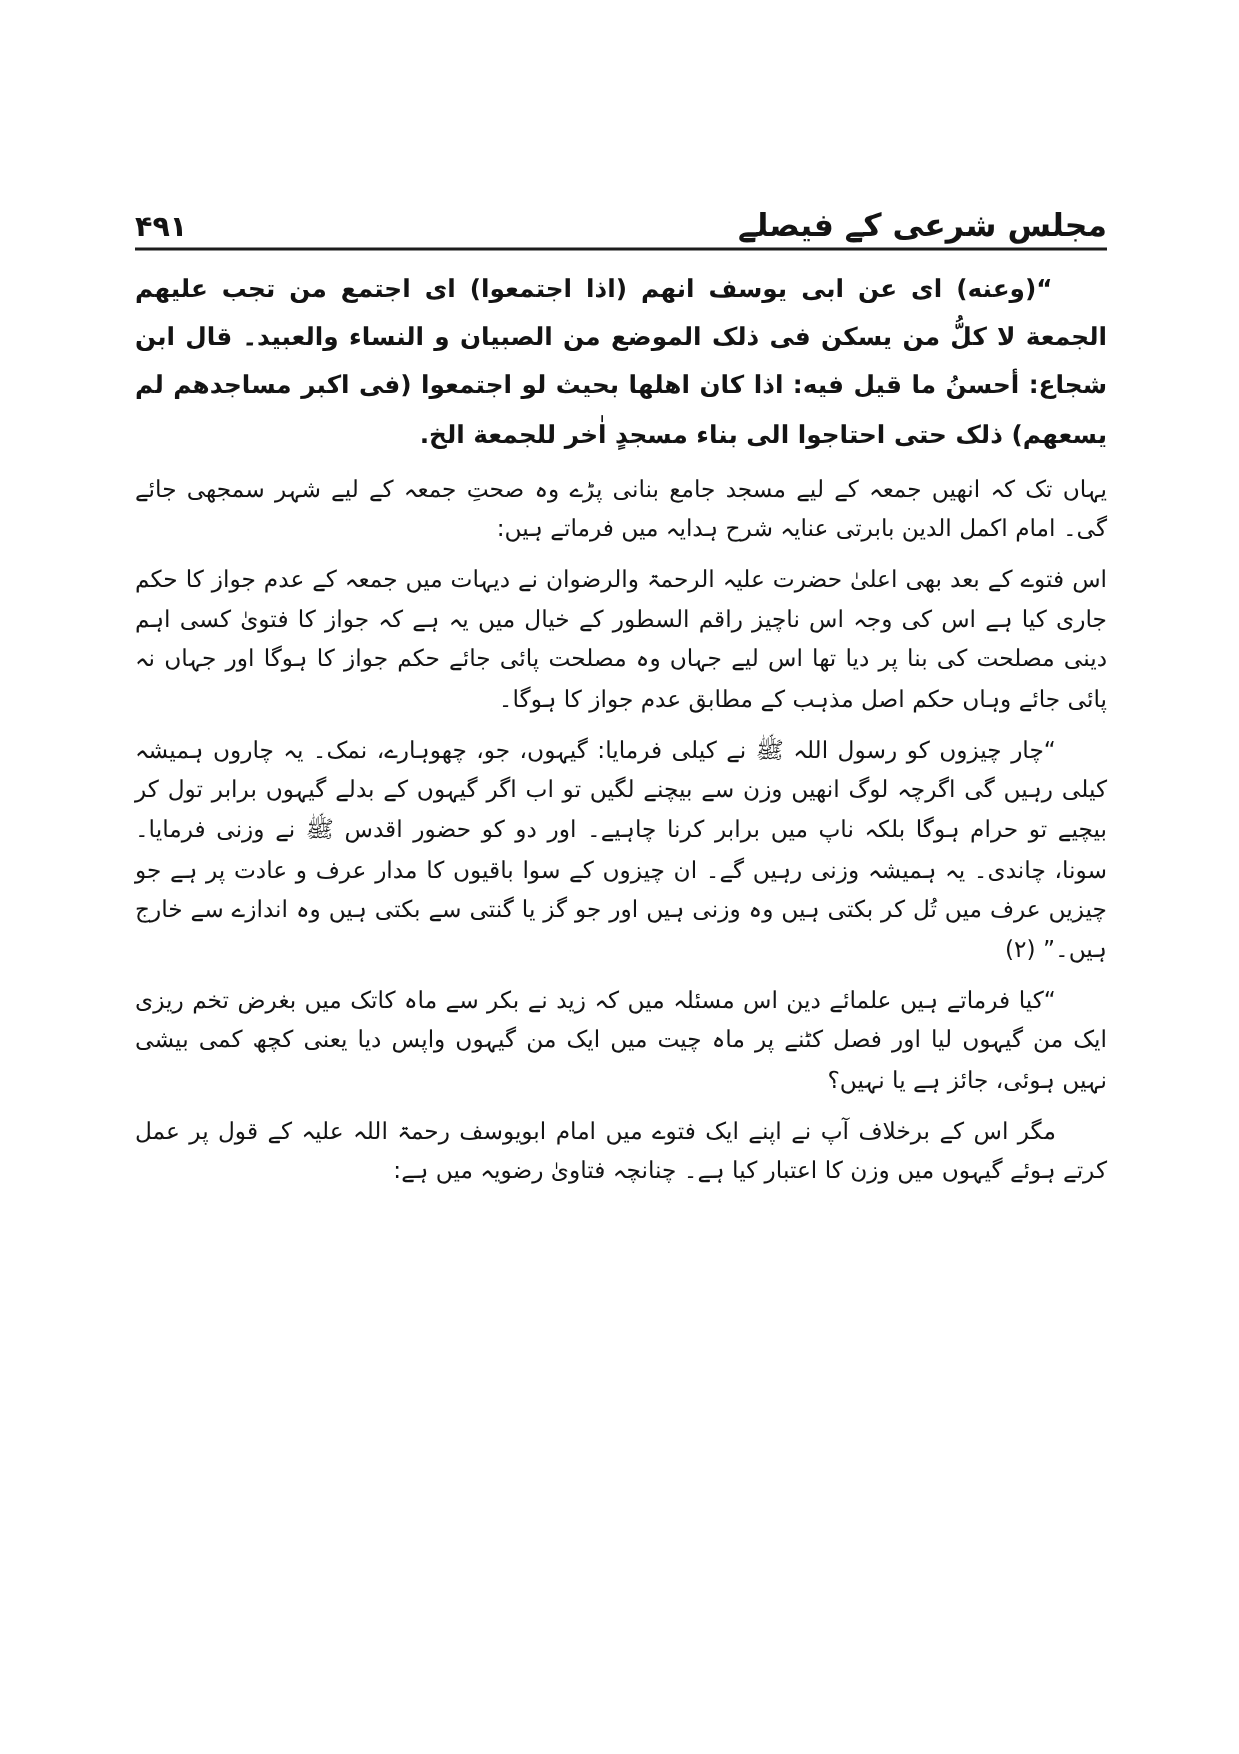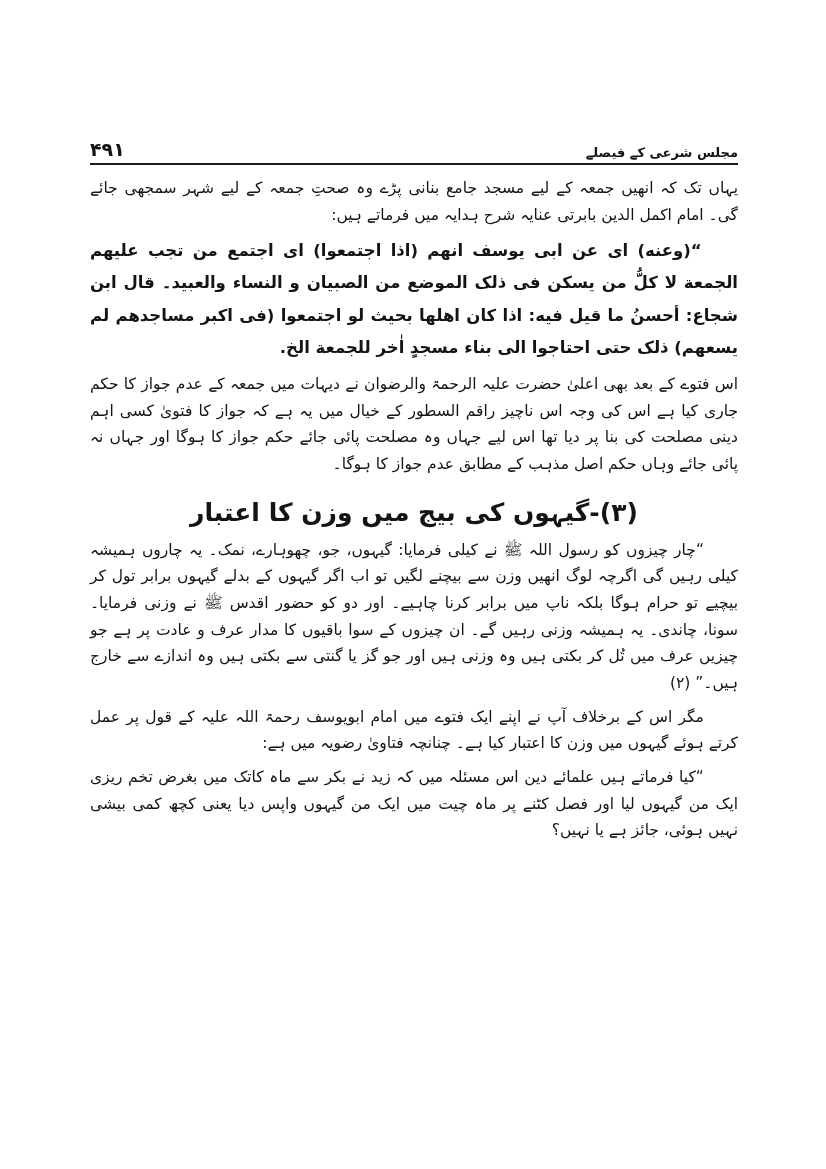--- a/index.html
+++ b/index.html
@@ -23,21 +23,21 @@
     overflow: hidden;
   }
   .page-header {
     display: flex;
     justify-content: space-between;
     align-items: flex-end;
     border-bottom: 2px solid #1c1c1c;
     padding-bottom: 3px;
   }
   .page-header .title {
-    font-size: 13px;
+    font-size: 21px;
     font-weight: bold;
   }
   .page-header .page-num {
     font-size: 19px;
     font-weight: bold;
   }
   main {
     margin-top: 10px;
   }
   .para {
@@ -87,25 +87,24 @@
 <body>
 
 <div class="page">
 
   <header class="page-header">
     <span class="title">مجلس شرعی کے فیصلے</span>
     <span class="page-num">۴۹۱</span>
   </header>
 
   <main>
+    <p class="para arabic indent">“(وعنه) ای عن ابی یوسف انهم (اذا اجتمعوا) ای اجتمع من تجب علیهم الجمعة لا کلُّ من یسکن فی ذلک الموضع من الصبیان و النساء والعبید۔ قال ابن شجاع: أحسنُ ما قیل فیه: اذا کان اهلها بحیث لو اجتمعوا (فی اکبر مساجدهم لم یسعهم) ذلک حتی احتاجوا الی بناء مسجدٍ اٰخر للجمعة الخ.</p>
     <p class="para">یہاں تک کہ انھیں جمعہ کے لیے مسجد جامع بنانی پڑے وہ صحتِ جمعہ کے لیے شہر سمجھی جائے گی۔ امام اکمل الدین بابرتی عنایہ شرح ہدایہ میں فرماتے ہیں:</p>
-    <p class="para arabic indent">“(وعنه) ای عن ابی یوسف انهم (اذا اجتمعوا) ای اجتمع من تجب علیهم الجمعة لا کلُّ من یسکن فی ذلک الموضع من الصبیان و النساء والعبید۔ قال ابن شجاع: أحسنُ ما قیل فیه: اذا کان اهلها بحیث لو اجتمعوا (فی اکبر مساجدهم لم یسعهم) ذلک حتی احتاجوا الی بناء مسجدٍ اٰخر للجمعة الخ.</p>
     <p class="para">اس فتوے کے بعد بھی اعلیٰ حضرت علیہ الرحمۃ والرضوان نے دیہات میں جمعہ کے عدم جواز کا حکم جاری کیا ہے اس کی وجہ اس ناچیز راقم السطور کے خیال میں یہ ہے کہ جواز کا فتویٰ کسی اہم دینی مصلحت کی بنا پر دیا تھا اس لیے جہاں وہ مصلحت پائی جائے حکم جواز کا ہوگا اور جہاں نہ پائی جائے وہاں حکم اصل مذہب کے مطابق عدم جواز کا ہوگا۔</p>
 
-    <h2 class="section-heading">(۳)-گیہوں کی بیج میں وزن کا اعتبار</h2>
 
     <p class="para indent">“چار چیزوں کو رسول اللہ ﷺ نے کیلی فرمایا: گیہوں، جو، چھوہارے، نمک۔ یہ چاروں ہمیشہ کیلی رہیں گی اگرچہ لوگ انھیں وزن سے بیچنے لگیں تو اب اگر گیہوں کے بدلے گیہوں برابر تول کر بیچیے تو حرام ہوگا بلکہ ناپ میں برابر کرنا چاہیے۔ اور دو کو حضور اقدس ﷺ نے وزنی فرمایا۔ سونا، چاندی۔ یہ ہمیشہ وزنی رہیں گے۔ ان چیزوں کے سوا باقیوں کا مدار عرف و عادت پر ہے جو چیزیں عرف میں تُل کر بکتی ہیں وہ وزنی ہیں اور جو گز یا گنتی سے بکتی ہیں وہ اندازے سے خارج ہیں۔” (۲)</p>
+    <p class="para indent">“کیا فرماتے ہیں علمائے دین اس مسئلہ میں کہ زید نے بکر سے ماہ کاتک میں بغرض تخم ریزی ایک من گیہوں لیا اور فصل کٹنے پر ماہ چیت میں ایک من گیہوں واپس دیا یعنی کچھ کمی بیشی نہیں ہوئی، جائز ہے یا نہیں؟</p>
     <p class="para indent">مگر اس کے برخلاف آپ نے اپنے ایک فتوے میں امام ابویوسف رحمۃ اللہ علیہ کے قول پر عمل کرتے ہوئے گیہوں میں وزن کا اعتبار کیا ہے۔ چنانچہ فتاویٰ رضویہ میں ہے:</p>
-    <p class="para indent">“کیا فرماتے ہیں علمائے دین اس مسئلہ میں کہ زید نے بکر سے ماہ کاتک میں بغرض تخم ریزی ایک من گیہوں لیا اور فصل کٹنے پر ماہ چیت میں ایک من گیہوں واپس دیا یعنی کچھ کمی بیشی نہیں ہوئی، جائز ہے یا نہیں؟</p>
   </main>
 
 
 </div>
 
 </body></html>

